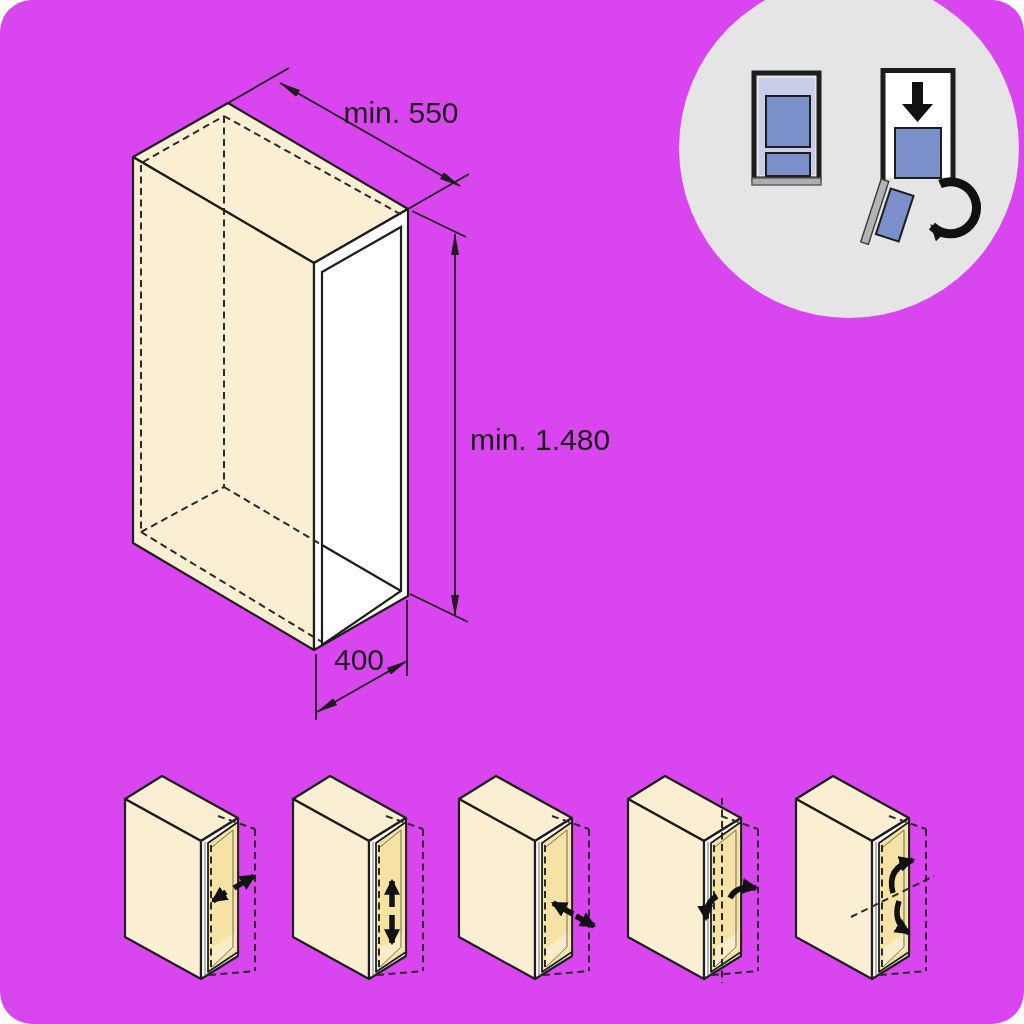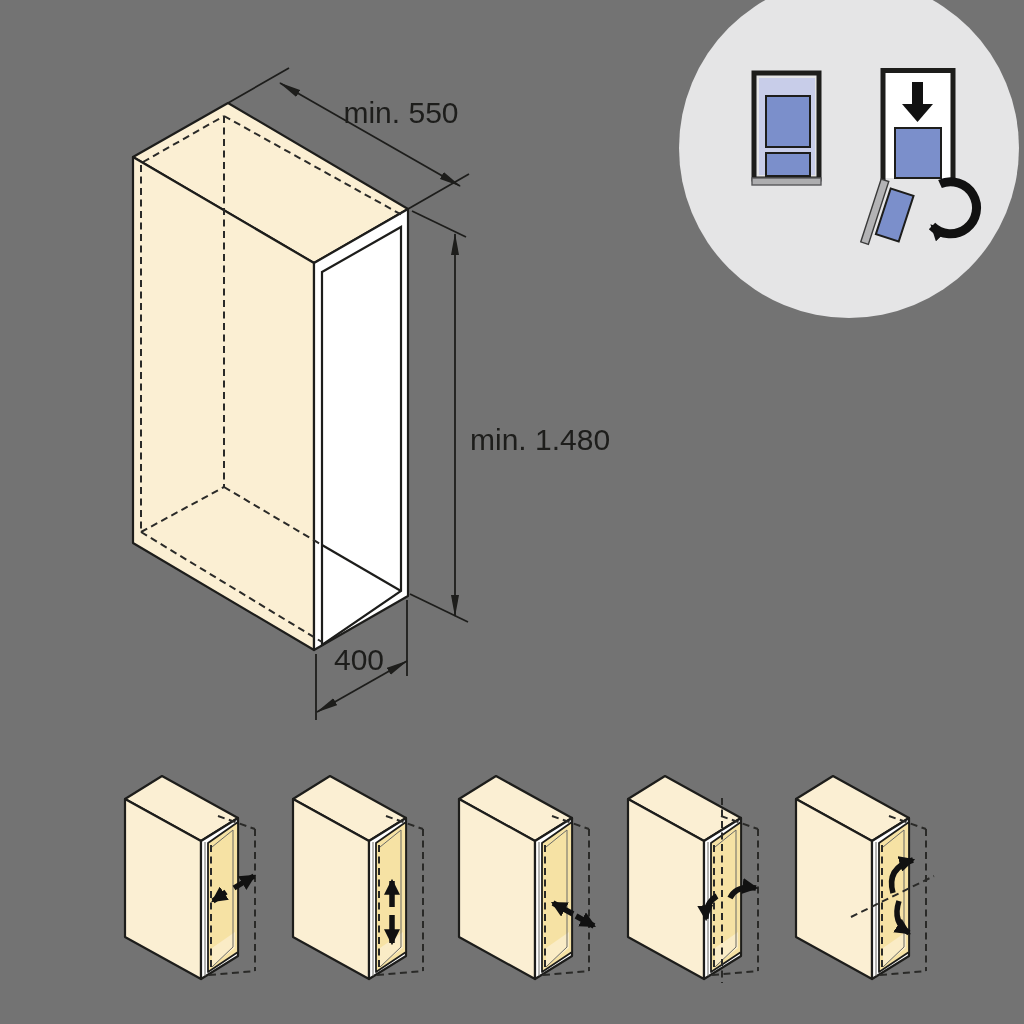--- a/index.html
+++ b/index.html
@@ -1,16 +1,16 @@
 <!DOCTYPE html>
 <html><head>
 <meta charset="utf-8">
 <style>
   html,body{margin:0;padding:0;background:#ffffff;}
-  .stage{width:1024px;height:1024px;position:relative;background:#737373;font-family:"Liberation Sans",sans-serif;}
+  .stage{width:1024px;height:1024px;position:relative;background:#d946ef;font-family:"Liberation Sans",sans-serif;border-radius:32px;}
   svg text{font-family:"Liberation Sans",sans-serif;fill:#1d1d1b;}
   .cream{fill:#FBEFD3;stroke:#1d1d1b;stroke-width:2.2;stroke-linejoin:round;}
   .whitef{fill:#ffffff;stroke:#1d1d1b;stroke-width:2.2;stroke-linejoin:round;}
   .amber{fill:#F6E2A4;stroke:#1d1d1b;stroke-width:1.8;stroke-linejoin:round;}
   .floor{fill:#FAECC6;stroke:none;}
   .ln{stroke:#1d1d1b;stroke-width:2.2;fill:none;}
   .lnthin{stroke:#6b6b67;stroke-width:1;fill:none;}
   .dash{stroke:#2a2a28;stroke-width:2;fill:none;stroke-dasharray:7 4.5;}
   .dimln{stroke:#1d1d1b;stroke-width:1.8;fill:none;}
   .arrowstem{stroke:#111111;stroke-width:5.5;fill:none;}

